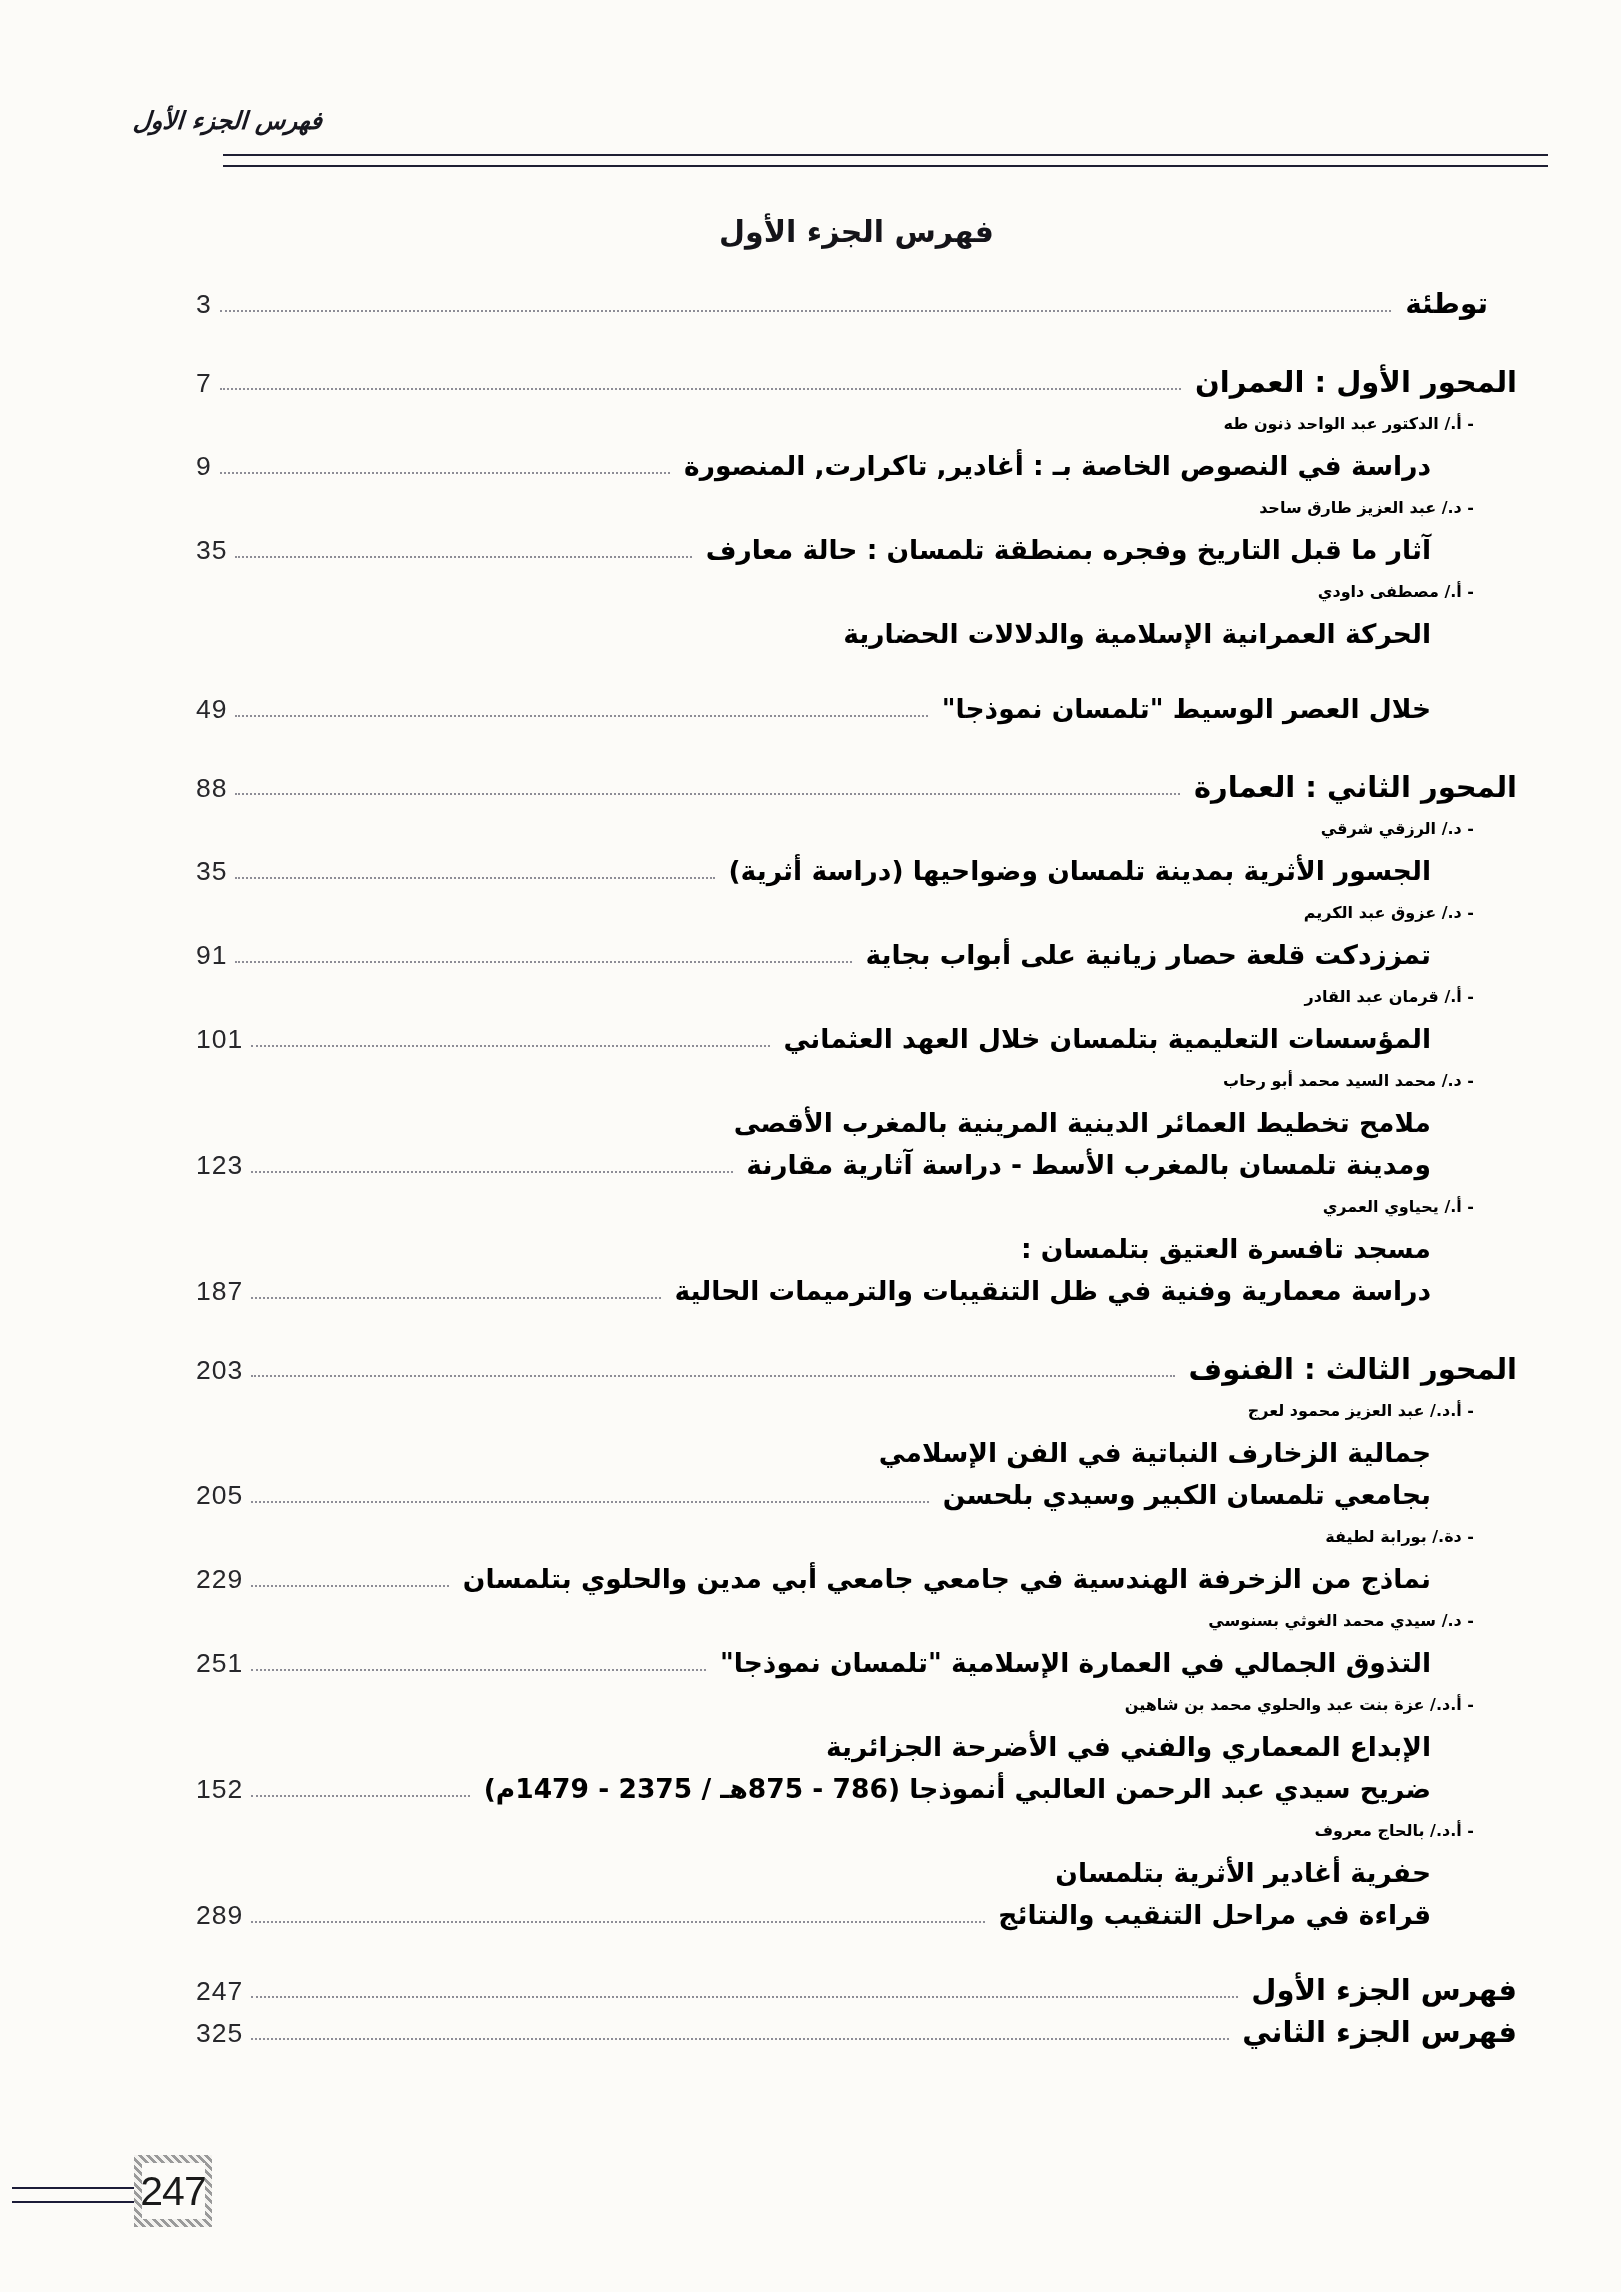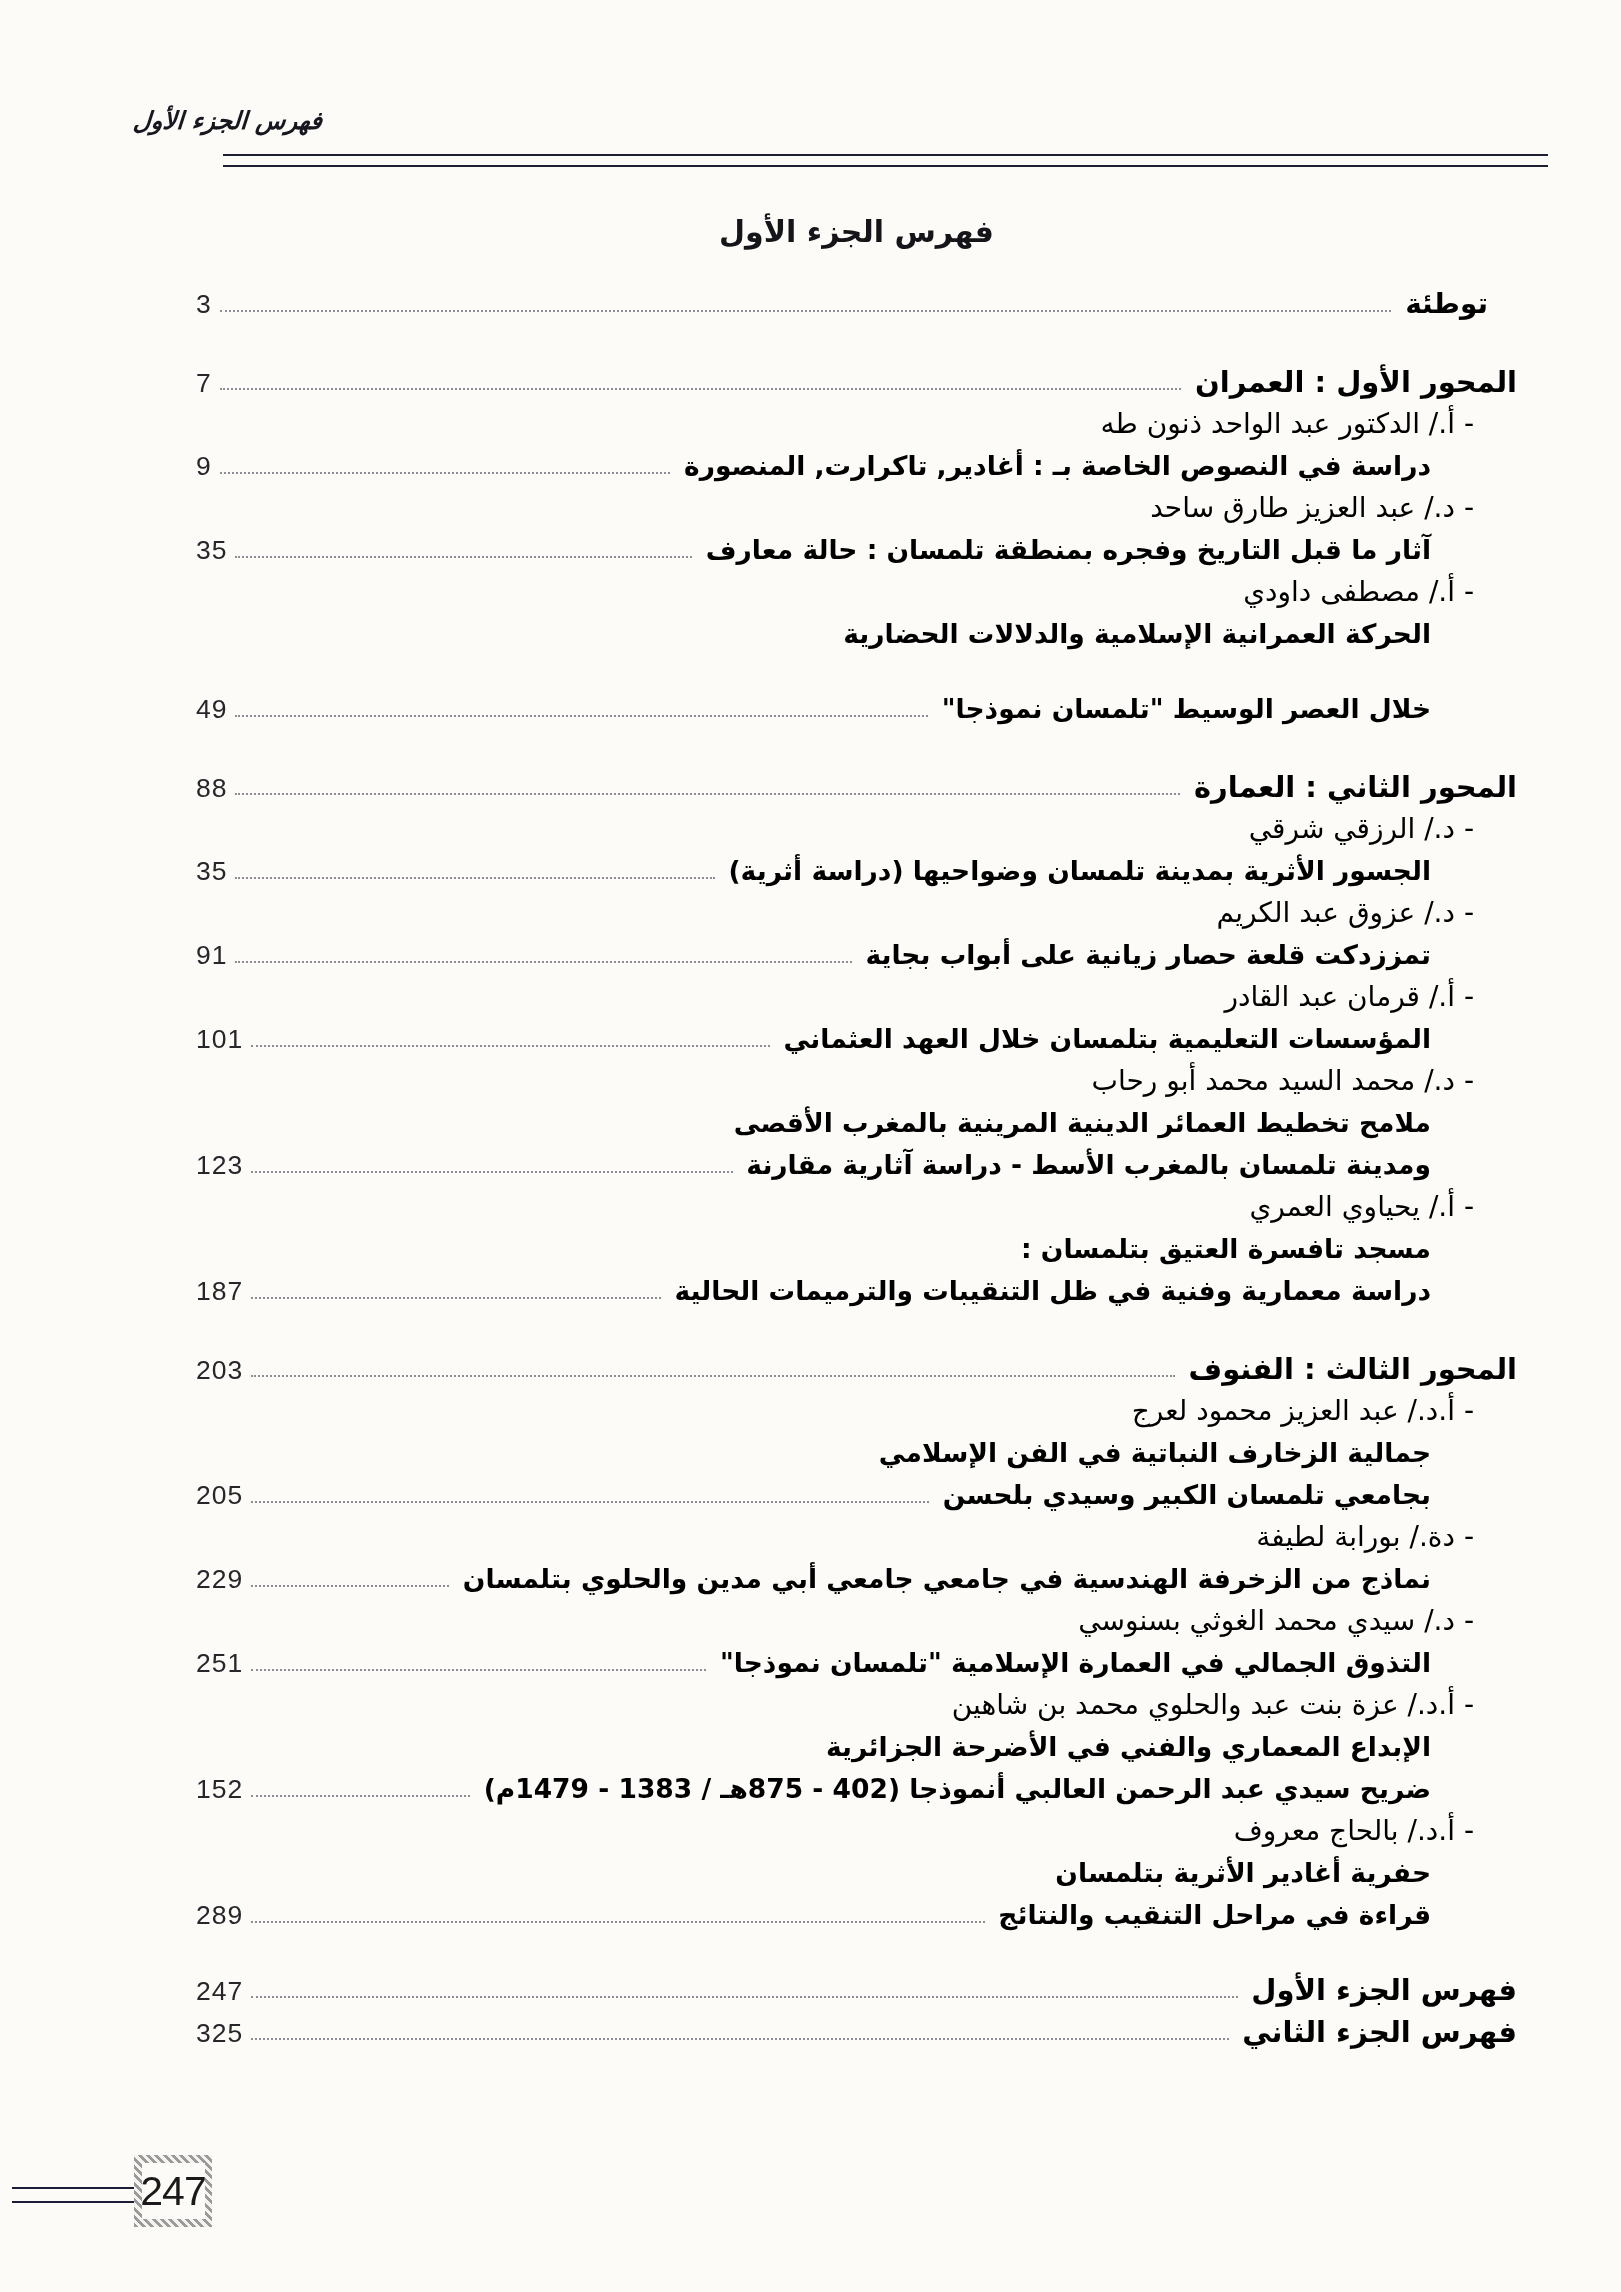--- a/index.html
+++ b/index.html
@@ -39,21 +39,21 @@
   
   .toc{direction:rtl;}
   .row{
     display:flex;direction:rtl;align-items:baseline;
     height:42px;line-height:42px;white-space:nowrap;
   }
   .row .txt{color:#000000;}
   .row.section{font-size:29px;font-weight:bold;margin-top:36px;}
   .row.entry{font-size:28px;font-weight:bold;padding-right:29px;}
   .row.index{font-size:29px;font-weight:bold;}
-  .row.author{font-size:28px;font-weight:normal;padding-right:43px;color:#26262d;}
+  .row.author{font-size:16px;font-weight:bold;padding-right:43px;color:#26262d;}
   .row.title{font-size:26.5px;font-weight:bold;padding-right:86px;}
   .row.gap{margin-top:33px;}
   .dots{
     flex:1;min-width:0;
     align-self:flex-end;
     border-bottom:2px dotted #8d8d96;
     margin:0 13.7px 12.7px 7.8px;
   }
   .pg{
     direction:ltr;
@@ -212,21 +212,21 @@
           <span class="dots"></span>
           <span class="pg">251</span>
         </div>
         <div class="row author">
           <span class="txt">- أ.د./ عزة بنت عبد والحلوي محمد بن شاهين</span>
         </div>
         <div class="row title">
           <span class="txt">الإبداع المعماري والفني في الأضرحة الجزائرية</span>
         </div>
         <div class="row title">
-          <span class="txt">ضريح سيدي عبد الرحمن العالبي أنموذجا (402 - 875هـ / 1383 - 1479م)</span>
+          <span class="txt">ضريح سيدي عبد الرحمن العالبي أنموذجا (786 - 875هـ / 2375 - 1479م)</span>
           <span class="dots"></span>
           <span class="pg">152</span>
         </div>
         <div class="row author">
           <span class="txt">- أ.د./ بالحاج معروف</span>
         </div>
         <div class="row title">
           <span class="txt">حفرية أغادير الأثرية بتلمسان</span>
         </div>
         <div class="row title">

